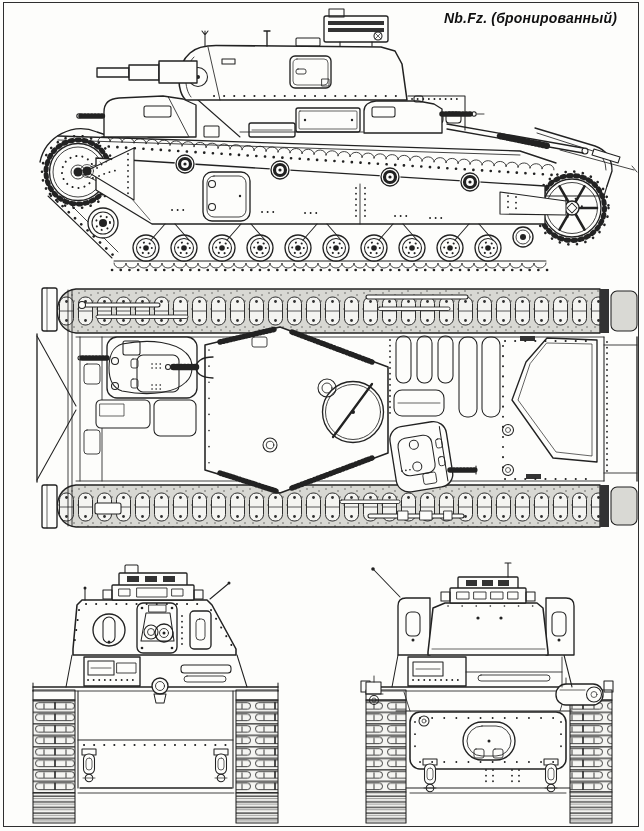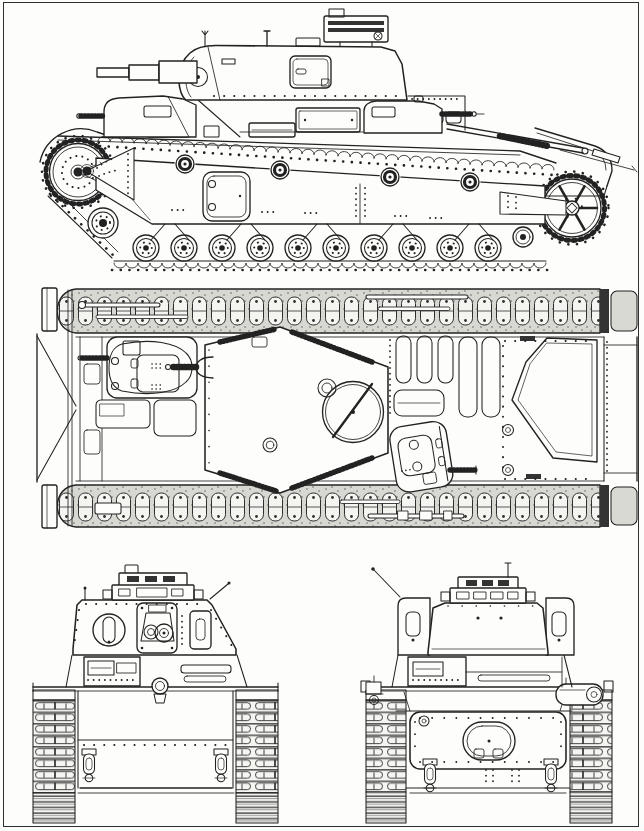--- a/index.html
+++ b/index.html
@@ -30,20 +30,21 @@
   .lug{stroke-dasharray:.1 6;stroke-width:2;stroke-linecap:round}
   .teeth{stroke-dasharray:2.3 4.5;stroke-width:5}
   .hb{stroke-dasharray:1 2.4;stroke-width:5.5}
   .hb6{stroke-dasharray:1 2.6;stroke-width:6.5}
 </style>
 </head>
 <body>
 
 <div class="sheet">
   <div class="frame"></div>
+  <div class="title">Nb.Fz. (бронированный)</div>
 
   <svg width="644" height="831" viewBox="0 0 644 831">
     <defs>
 
       <g id="cell">
         <rect width="19" height="44" fill="#d8d8d3"></rect>
         <g fill="#4c4c48">
           <circle cx="3" cy="4" r=".7"></circle>
             <circle cx="9" cy="2" r=".7"></circle>
             <circle cx="15" cy="6" r=".7"></circle>

